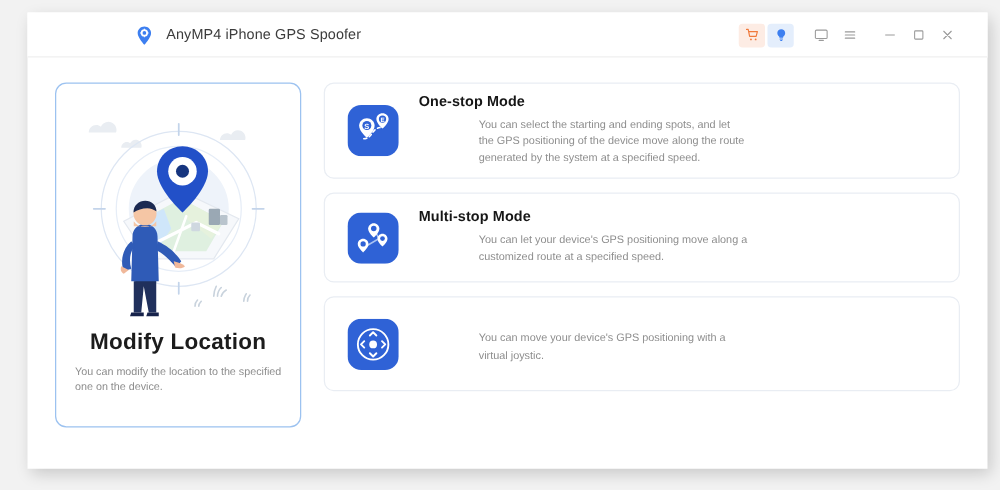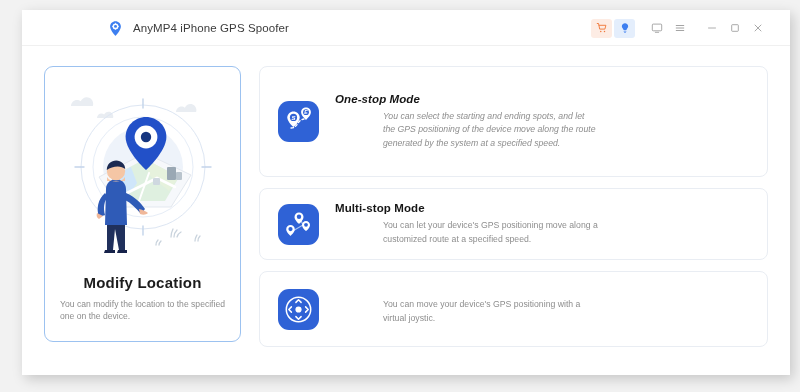--- a/index.html
+++ b/index.html
@@ -79,24 +79,24 @@
     flex-direction: column;
     align-items: center;
     flex: none;
   }
   #illustration {
     margin-top: 12px;
     width: 180px; height: 178px;
     flex: none;
   }
   #modify-location-title {
-    font-size: 15px;
+    font-size: 18px;
     font-weight: bold;
     color: #1c1c1c;
-    margin-top: 17px;
+    margin-top: 6px;
     letter-spacing: .2px;
   }
   #modify-location-desc {
     font-size: 8.6px;
     color: #8d8d8d;
     line-height: 1.45;
     text-align: left;
     margin-top: 7px;
     padding: 0 15px;
   }
@@ -110,21 +110,21 @@
   }
   .mode-card {
     border: 1px solid #e9edf3;
     border-radius: 8px;
     background: #ffffff;
     display: flex;
     align-items: center;
     padding: 0 18px;
     flex: none;
   }
-  #card-one-stop   { height: 111px; font-style: italic; }
+  #card-one-stop   { height: 77px; }
   #card-multi-stop { height: 72px; }
   #card-joystick   { height: 76px; }
 
   .mode-icon {
     width: 41px; height: 41px;
     flex: none;
     margin-right: 16px;
   }
   .mode-text { flex: 1; }
   .mode-title {

